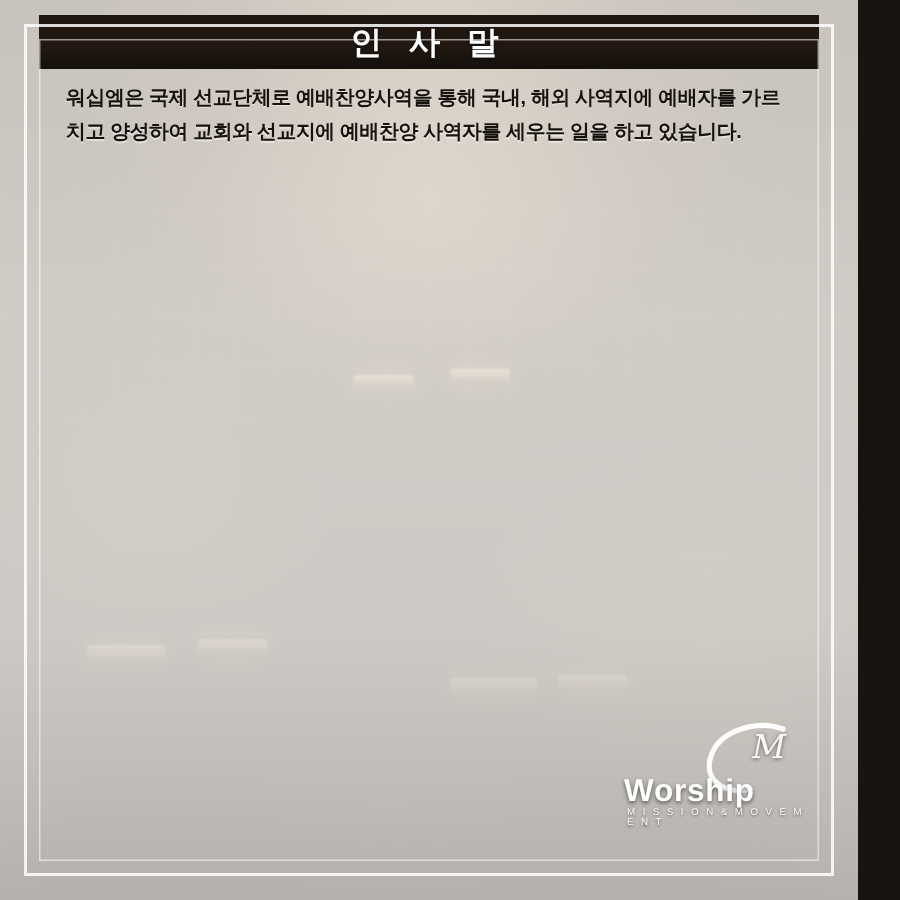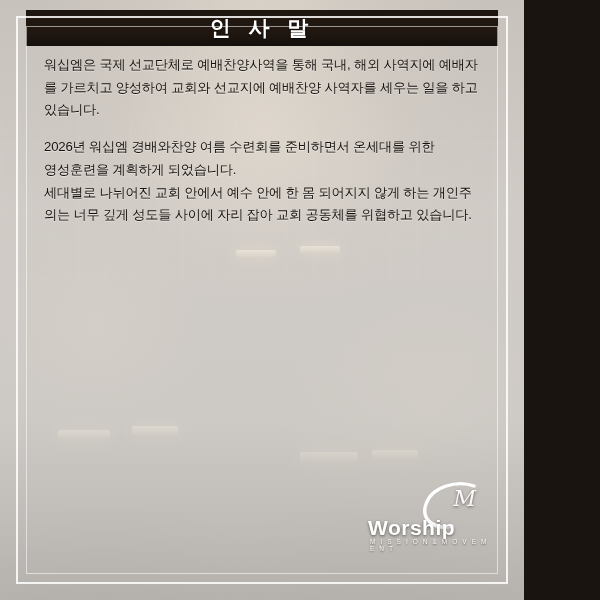--- a/index.html
+++ b/index.html
@@ -9,21 +9,21 @@
   body {
     width: 600px;
     height: 600px;
     font-family: "Liberation Sans", sans-serif;
     background: #1a1411;
     overflow: hidden;
   }
 
   .poster {
     position: relative;
-    width: 524px;
+    width: 572px;
     height: 600px;
     overflow: hidden;
     background: #ec4899;
   }
 
   
   .bg-photo {
     position: absolute;
     inset: 0;
     background:
@@ -120,21 +120,21 @@
     top: 54px;
     bottom: 34px;
     color: #17120e;
     font-size: 13.2px;
     line-height: 1.72;
     letter-spacing: -0.2px;
   }
   .para {
     margin: 0 0 14px 0;
     white-space: pre-line;
-    font-weight: 400;
+    font-weight: 700;
     text-shadow: 0 1px 0 rgba(255,255,255,0.45);
   }
 
   
   .logo {
     position: absolute;
     right: 36px;
     bottom: 46px;
     width: 120px;
     height: 70px;
@@ -200,23 +200,20 @@
   <div class="title-wrap">
     <div class="title-band"></div>
     <div class="title-text">인 사 말</div>
   </div>
 
   <div class="frame-outer"></div>
   <div class="frame-inner"></div>
 
   <div class="content">
     <p class="para">워십엠은 국제 선교단체로 예배찬양사역을 통해 국내, 해외 사역지에 예배자를 가르치고 양성하여 교회와 선교지에 예배찬양 사역자를 세우는 일을 하고 있습니다.</p>
-    <p class="para">2026년 워십엠 경배와찬양 여름 수련회를 준비하면서 온세대를 위한
-영성훈련을 계획하게 되었습니다.
-세대별로 나뉘어진 교회 안에서 예수 안에 한 몸 되어지지 않게 하는 개인주의는 너무 깊게 성도들 사이에 자리 잡아 교회 공동체를 위협하고 있습니다.</p>
   </div>
 
   <div class="logo">
     <svg class="logo-swoosh" viewBox="0 0 62 52">
       <path d="M56 6 C40 0 14 6 8 24 C2 42 20 50 34 46" fill="none" stroke="#ffffff" stroke-width="3.4" stroke-linecap="round"></path>
     </svg>
     <span class="logo-m">M</span>
     <span class="logo-word">Worship</span>
     <span class="logo-sub">M I S S I O N   &amp;   M O V E M E N T</span>
   </div>

